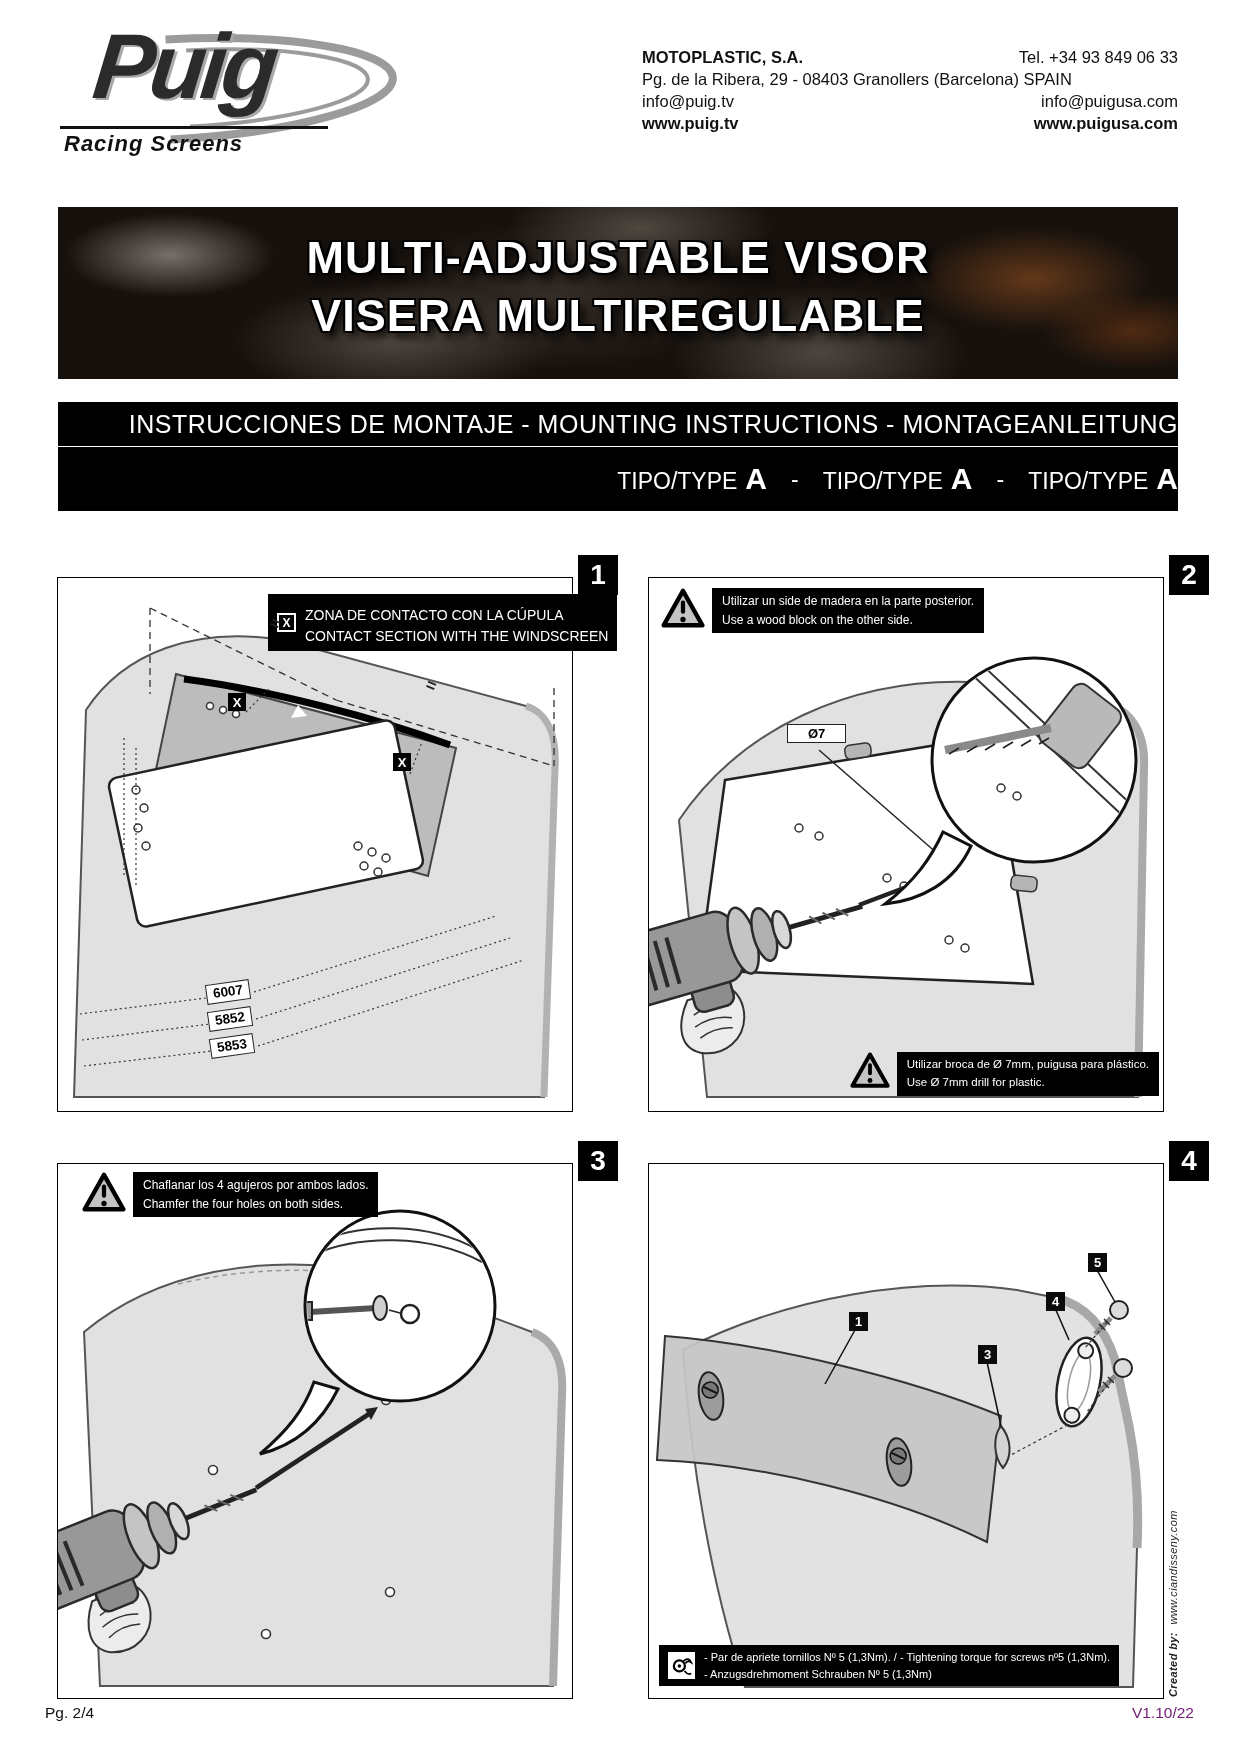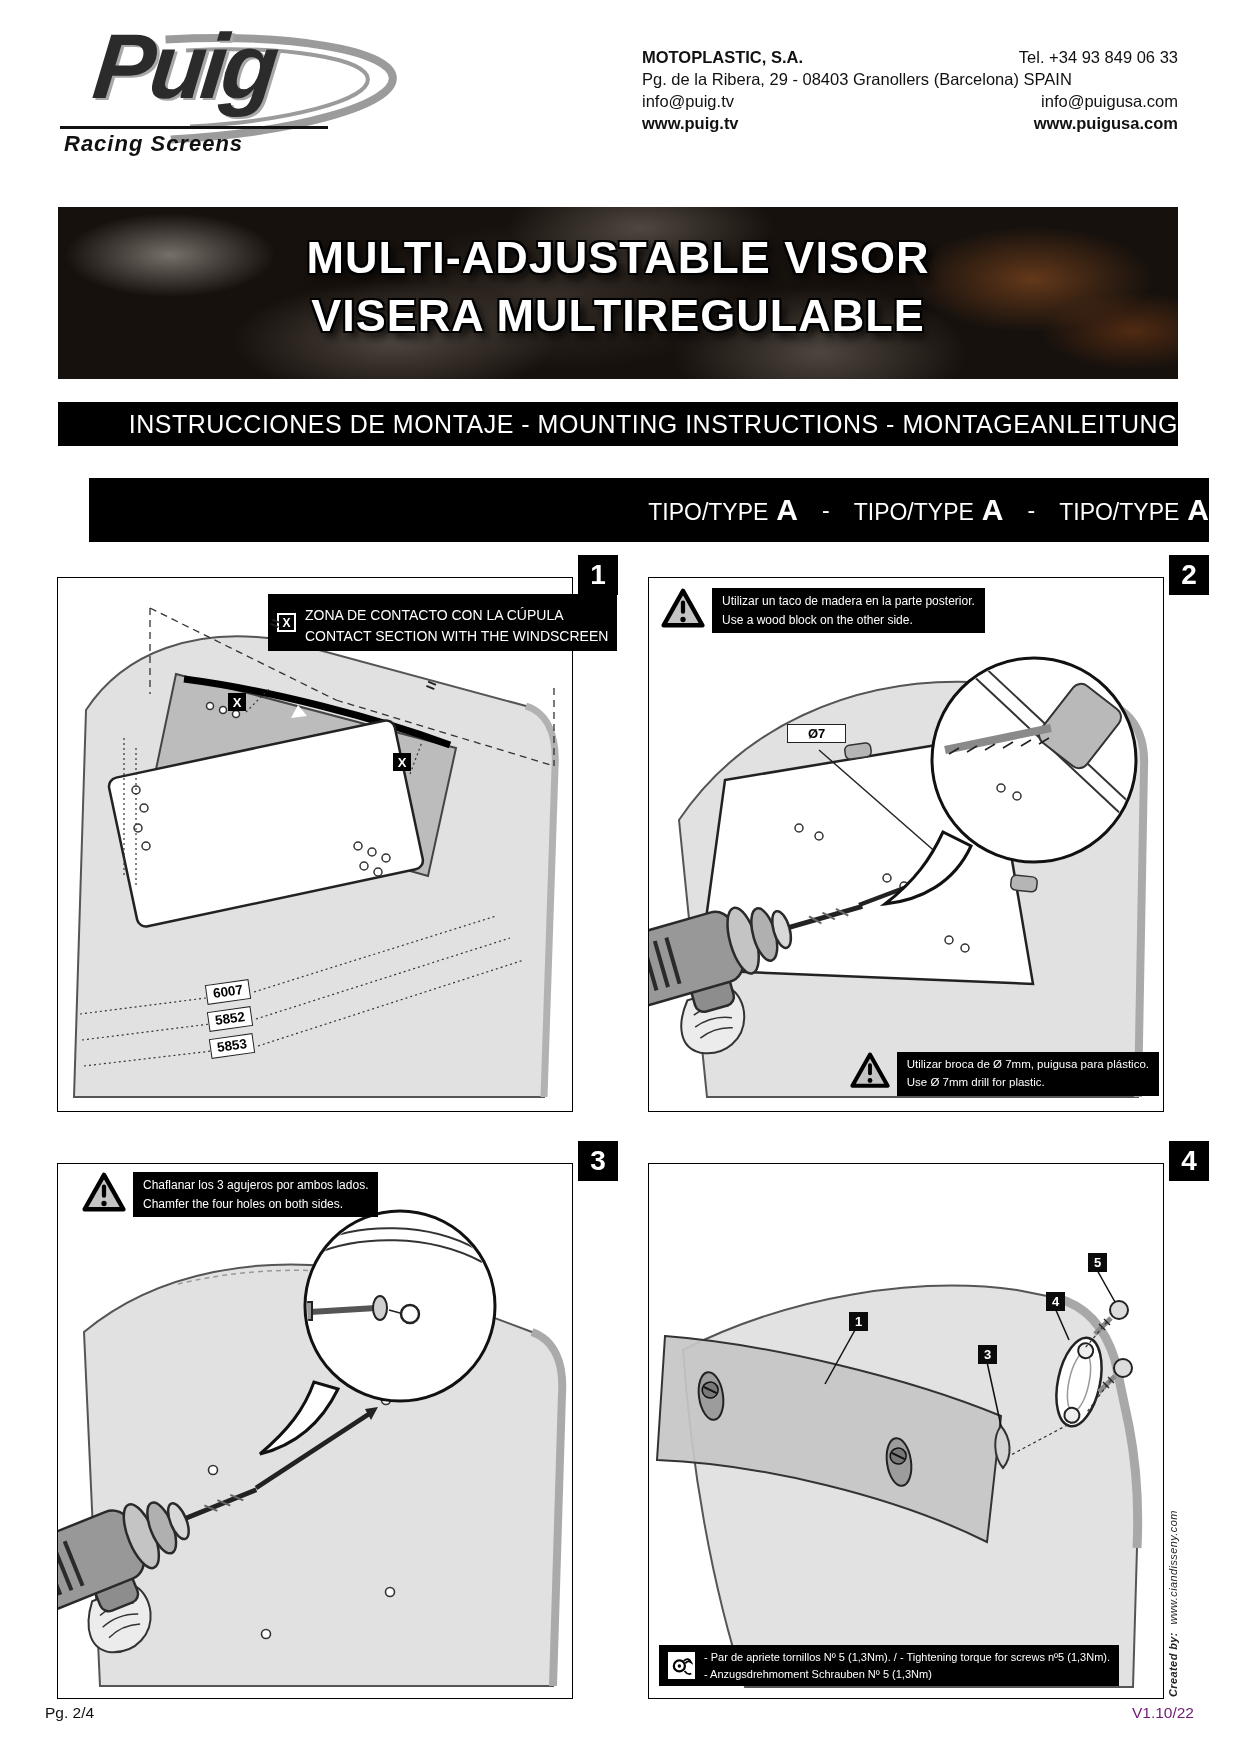--- a/index.html
+++ b/index.html
@@ -25,21 +25,21 @@
       radial-gradient(210px 95px at 68% 85%,rgba(165,155,143,.38),transparent 70%),
       radial-gradient(170px 75px at 87% 42%,rgba(175,95,38,.5),transparent 70%),
       radial-gradient(130px 55px at 96% 72%,rgba(142,70,24,.48),transparent 70%),
       radial-gradient(280px 105px at 44% 52%,rgba(72,63,55,.6),transparent 70%);
     text-align:center;padding-top:22px;box-sizing:border-box;}
   .banner-line{font-size:45px;font-weight:bold;color:#fff;line-height:58px;letter-spacing:1px;
     text-shadow:2px 2px 0 #000,-2px 2px 0 #000,2px -2px 0 #000,-2px -2px 0 #000,5px 6px 9px rgba(0,0,0,.95);}
   .bar{position:absolute;left:58px;width:1120px;background:#000;color:#fff;display:flex;
        align-items:center;justify-content:flex-end;}
   .bar-instructions{top:402px;height:44px;font-size:25px;letter-spacing:.5px;}
-  .bar-type{top:478px;height:64px;font-size:23px;gap:14px;margin-left:31px;}
+  .bar-type{top:447px;height:64px;font-size:23px;gap:14px;}
   .type-item b{font-size:30px;margin-left:8px;}
   .type-sep{font-size:23px;padding:0 10px;}
   
   .panel{position:absolute;border:1.6px solid #000;background:#fff;}
   .p1{left:57px;top:577px;width:514px;height:533px;}
   .p2{left:648px;top:577px;width:514px;height:533px;}
   .p3{left:57px;top:1163px;width:514px;height:534px;}
   .p4{left:648px;top:1163px;width:514px;height:534px;}
   .ill{position:absolute;left:0;top:0;width:100%;height:100%;}
   .stepnum{position:absolute;right:-46px;top:-23px;width:40px;height:40px;background:#000;color:#fff;
@@ -240,21 +240,21 @@
         <path d="M300,176 l10,-6 m8,4 l10,-6 m8,4 l10,-6 m8,4 l10,-6 m8,4 l10,-6 m8,4 l10,-6" stroke="#222" stroke-width="1.6" fill="none"></path>
         <circle cx="352" cy="210" r="4" fill="#fff" stroke="#333" stroke-width="1.5"></circle>
         <circle cx="368" cy="218" r="4" fill="#fff" stroke="#333" stroke-width="1.5"></circle>
       </g>
     </svg>
     <div class="warn" style="left:12px;top:10px;">
       <svg viewBox="0 0 50 46">
           <use href="#warn-tri"></use>
         </svg>
       <div class="warn-box">
-        <div>Utilizar un taco de madera en la parte posterior.</div>
+        <div>Utilizar un side de madera en la parte posterior.</div>
         <div>Use a wood block on the other side.</div>
       </div>
     </div>
     <div class="dtag" style="left:138px;top:146px;">Ø7</div>
     <div class="warn" style="right:4px;bottom:15px;">
       <svg viewBox="0 0 50 46" style="width:40px;height:37px;">
           <use href="#warn-tri"></use>
         </svg>
       <div class="warn-box" style="font-size:11.5px;">
         <div>Utilizar broca de Ø 7mm, puigusa para plástico.</div>
@@ -291,21 +291,21 @@
         <ellipse cx="322" cy="144" rx="7" ry="12" fill="#cfcfcf" stroke="#222" stroke-width="2"></ellipse>
         <circle cx="352" cy="150" r="9" fill="none" stroke="#222" stroke-width="2.5"></circle>
         <line x1="331" y1="146" x2="342" y2="149" stroke="#222" stroke-width="1.5"></line>
       </g>
     </svg>
     <div class="warn" style="left:24px;top:8px;">
       <svg viewBox="0 0 50 46">
           <use href="#warn-tri"></use>
         </svg>
       <div class="warn-box">
-        <div>Chaflanar los 3 agujeros por ambos lados.</div>
+        <div>Chaflanar los 4 agujeros por ambos lados.</div>
         <div>Chamfer the four holes on both sides.</div>
       </div>
     </div>
     <div class="stepnum">3</div>
   </div>
 
   <div class="panel p4">
     <svg class="ill" viewBox="0 0 514 534">
       <path d="M34,186 C140,132 268,112 368,126 L408,134 C438,142 456,164 466,196 L480,262 C488,304 490,344 488,384 L484,523 L96,523 C62,420 42,300 34,186 Z" fill="#e2e2e2" stroke="#555" stroke-width="2"></path>
       <path d="M408,134 C438,142 456,164 466,196 L480,262 C488,304 490,344 488,384" stroke="#a8a8a8" stroke-width="9" fill="none"></path>

